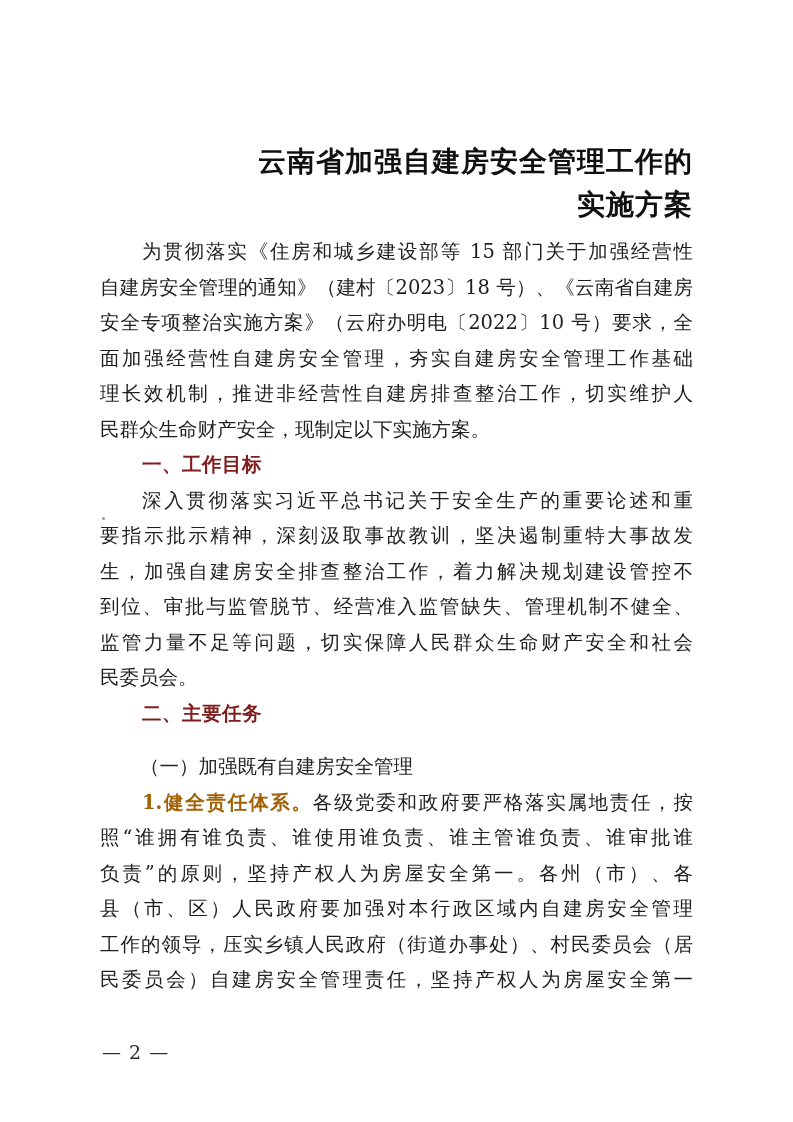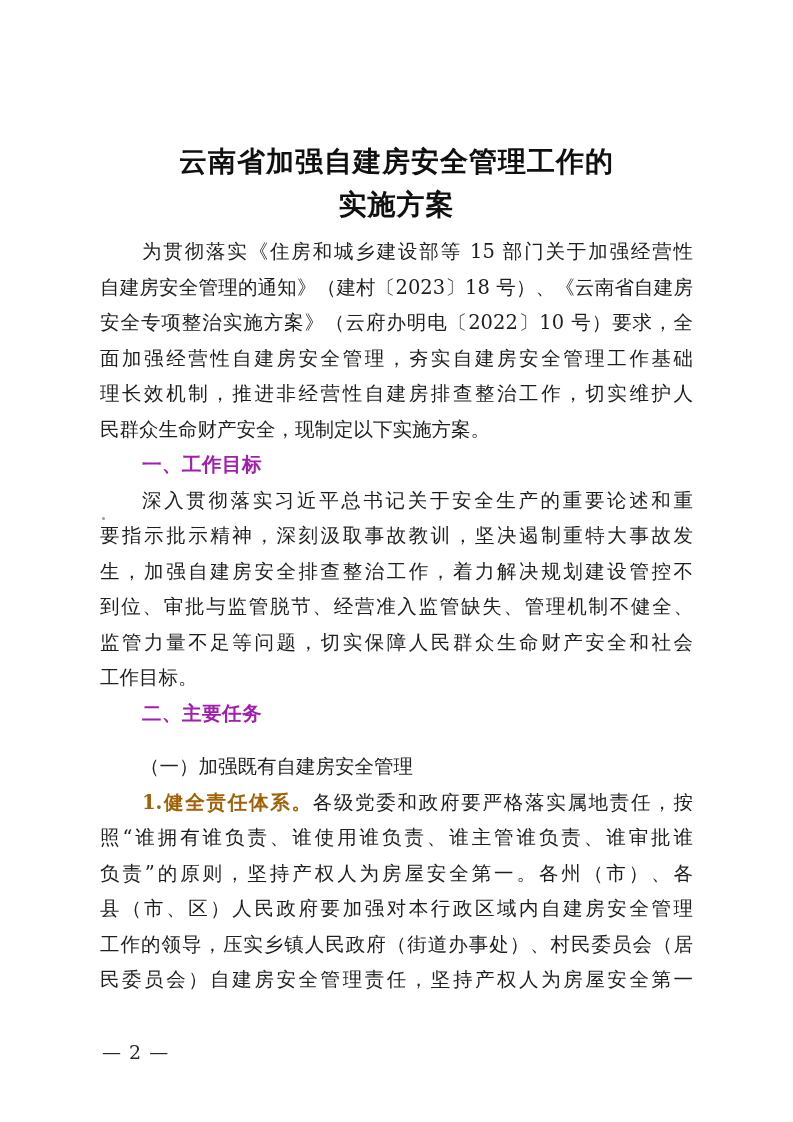--- a/index.html
+++ b/index.html
@@ -15,21 +15,21 @@
   .content {
     position: absolute;
     left: 100px;
     top: 140px;
     width: 593px;
   }
   .title-line {
     font-size: 28px;
     font-weight: 700;
     line-height: 43px;
-    text-align: center;
+    text-align: right;
     letter-spacing: 1px;
     color: #101010;
   }
   .doc-body {
     margin-top: 8px;
     font-size: 19.5px;
   }
   .line {
     height: 35.5px;
     line-height: 35.5px;
@@ -41,21 +41,21 @@
   .line.para-last {
     text-align: left;
     text-align-last: left;
   }
   .line.heading {
     font-family: "DejaVu Sans", "Liberation Sans", sans-serif;
     font-weight: 700;
     text-align: center;
     text-align-last: left;
     text-indent: 42px;
-    color: #a21caf;
+    color: #7f1d1d;
     letter-spacing: 0.5px;
   }
   .line.subheading {
     text-align: left;
     text-align-last: left;
     text-indent: 40px;
     color: #242424;
     margin-top: 18px;
   }
   .line b { font-weight: 700; color: #a16207; }
@@ -91,21 +91,21 @@
         <div class="line para">安全专项整治实施方案》（云府办明电〔2022〕10 号）要求，全</div>
         <div class="line para">面加强经营性自建房安全管理，夯实自建房安全管理工作基础</div>
         <div class="line para">理长效机制，推进非经营性自建房排查整治工作，切实维护人</div>
         <div class="line para-last">民群众生命财产安全，现制定以下实施方案。</div>
         <div class="line heading">一、工作目标</div>
         <div class="line para-first">深入贯彻落实习近平总书记关于安全生产的重要论述和重</div>
         <div class="line para">要指示批示精神，深刻汲取事故教训，坚决遏制重特大事故发</div>
         <div class="line para">生，加强自建房安全排查整治工作，着力解决规划建设管控不</div>
         <div class="line para">到位、审批与监管脱节、经营准入监管缺失、管理机制不健全、</div>
         <div class="line para">监管力量不足等问题，切实保障人民群众生命财产安全和社会</div>
-        <div class="line para-last">工作目标。</div>
+        <div class="line para-last">民委员会。</div>
         <div class="line heading">二、主要任务</div>
         <div class="line subheading">（一）加强既有自建房安全管理</div>
         <div class="line para-first"><b>1.健全责任体系。</b>各级党委和政府要严格落实属地责任，按</div>
         <div class="line para">照“谁拥有谁负责、谁使用谁负责、谁主管谁负责、谁审批谁</div>
         <div class="line para">负责”的原则，坚持产权人为房屋安全第一。各州（市）、各</div>
         <div class="line para">县（市、区）人民政府要加强对本行政区域内自建房安全管理</div>
         <div class="line para">工作的领导，压实乡镇人民政府（街道办事处）、村民委员会（居</div>
         <div class="line para">民委员会）自建房安全管理责任，坚持产权人为房屋安全第一</div>
       </div>
   </div>

